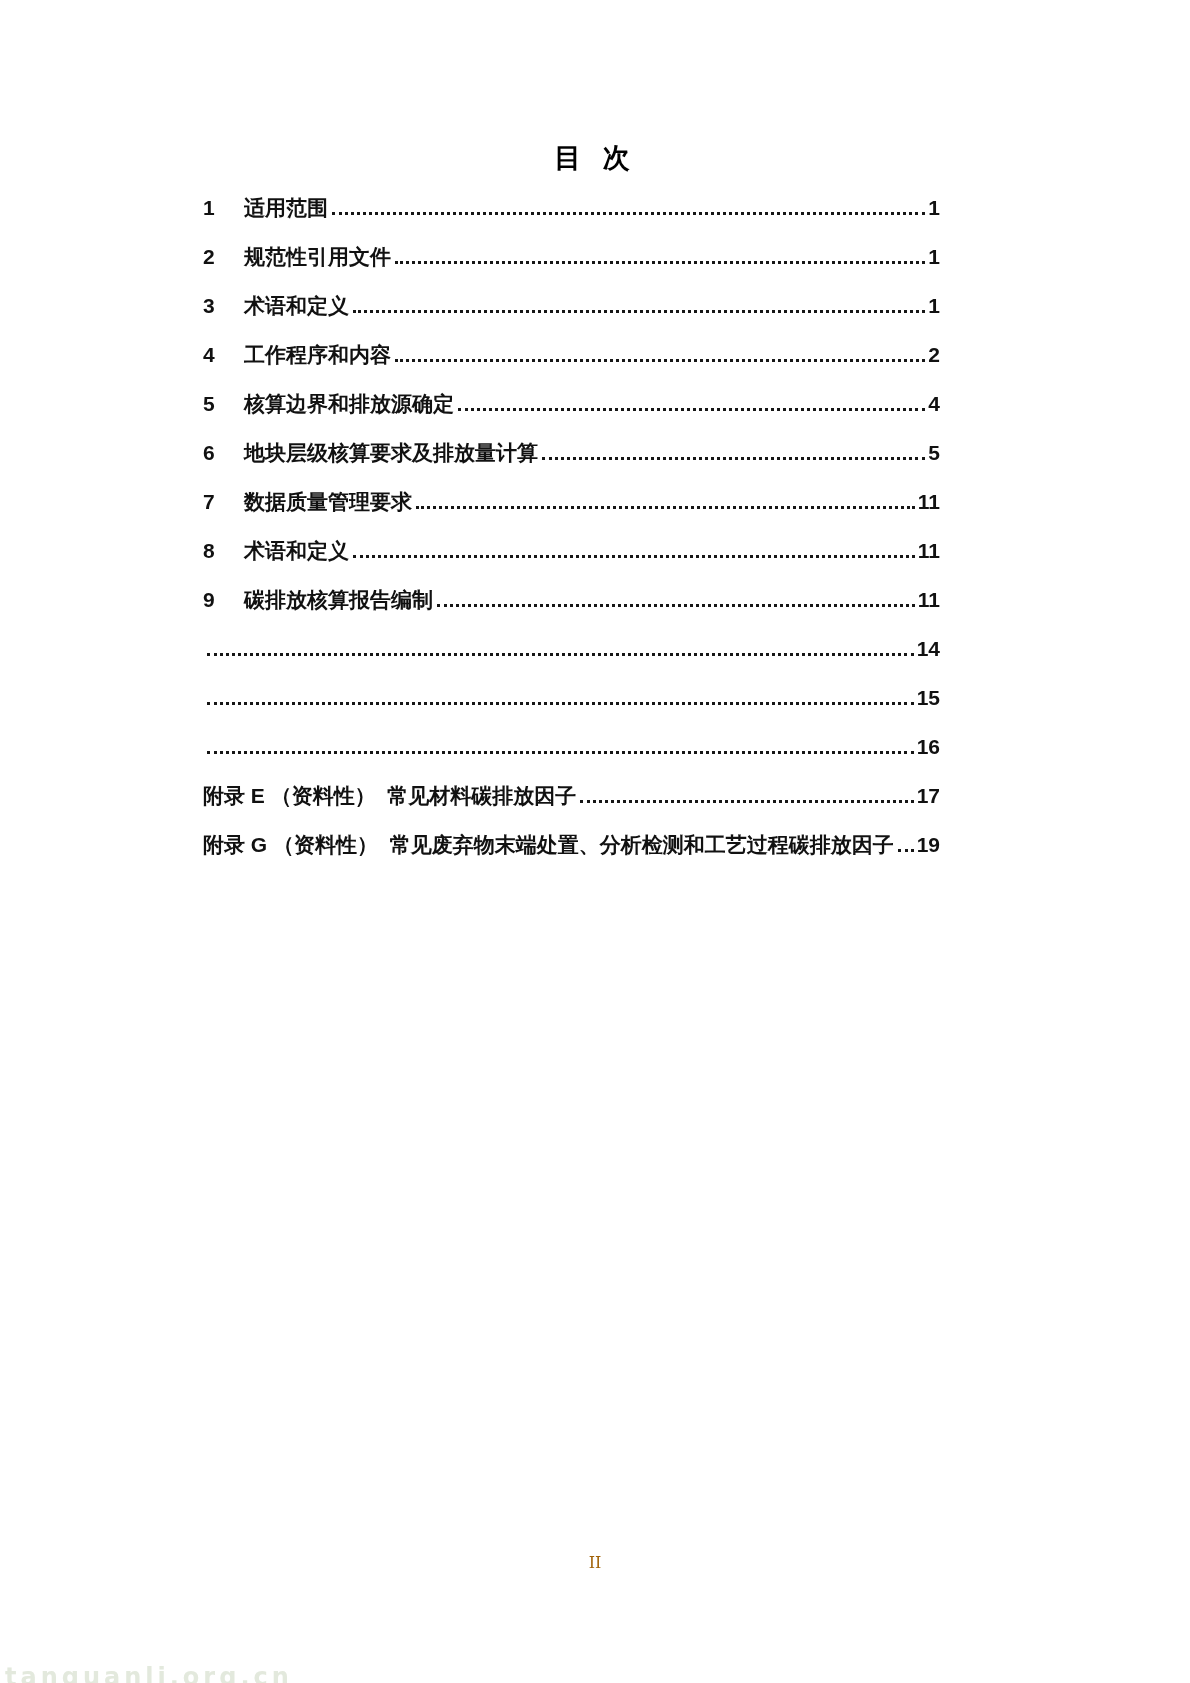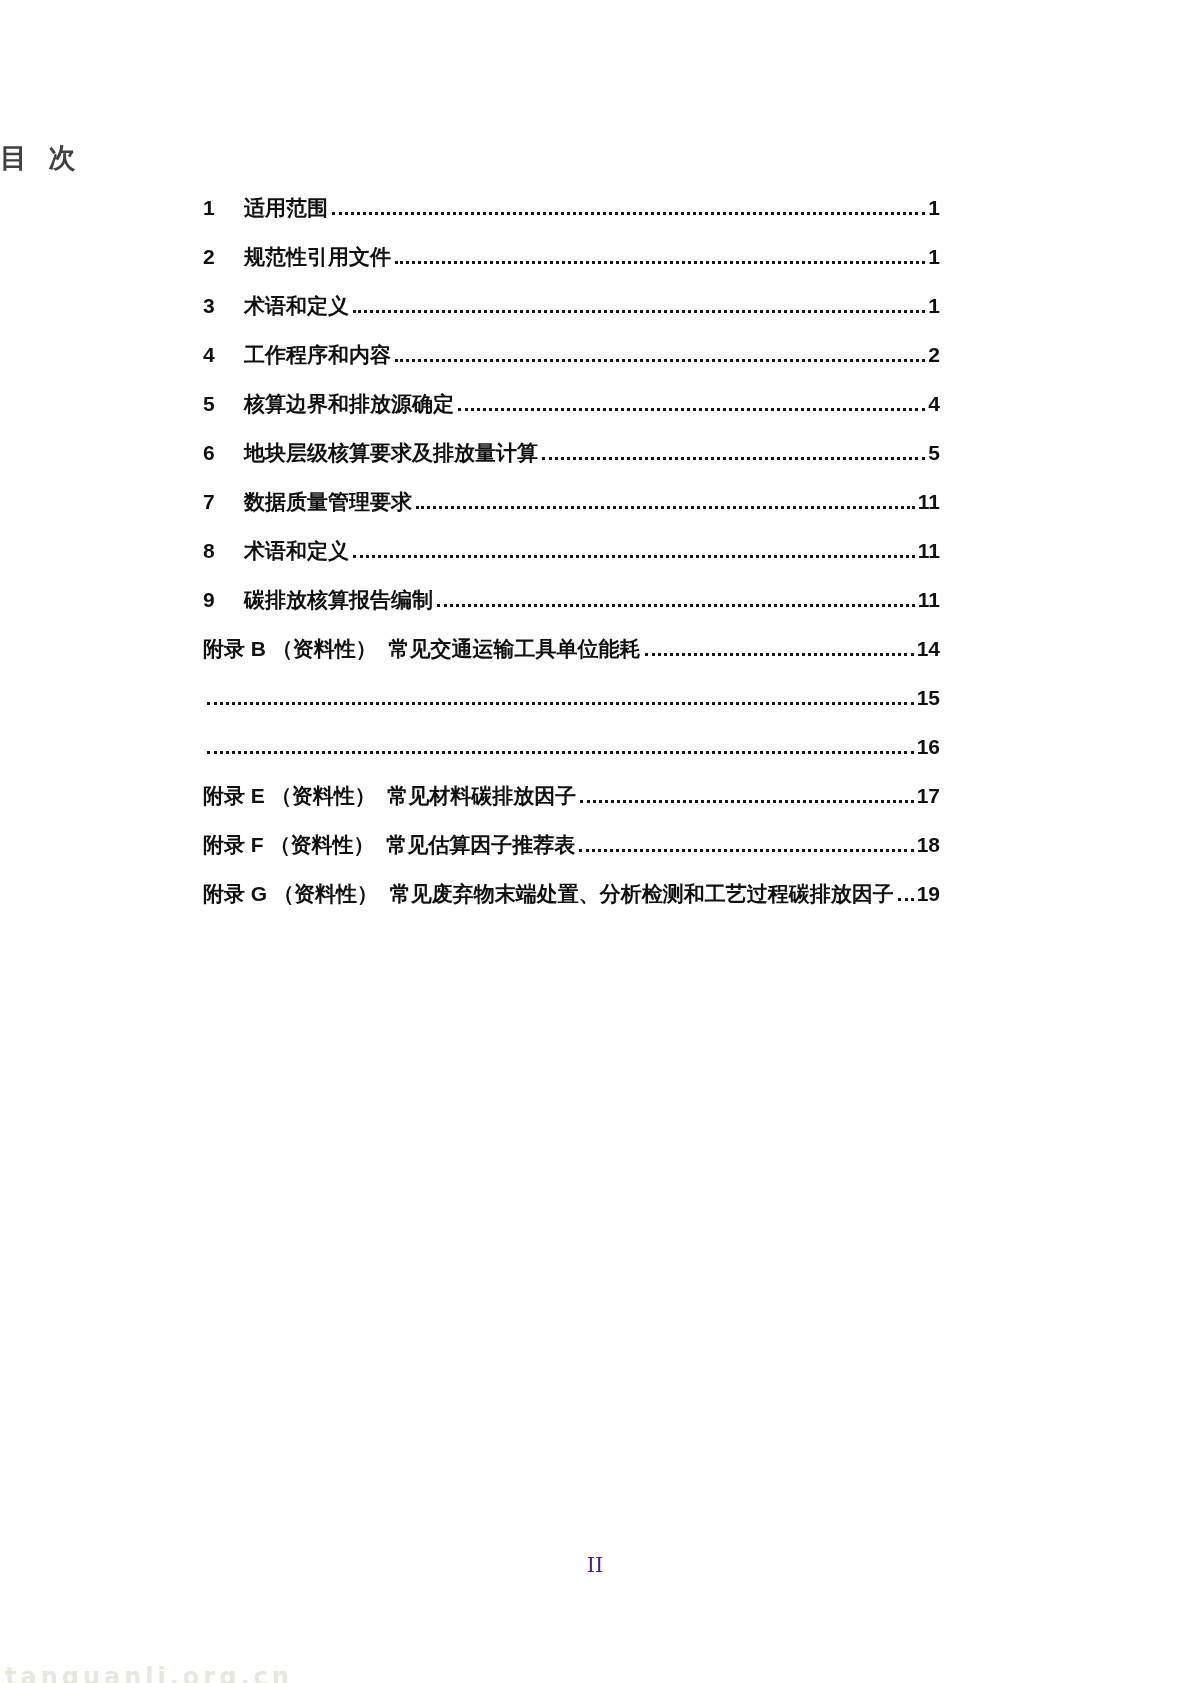--- a/index.html
+++ b/index.html
@@ -13,26 +13,26 @@
     height: 1683px;
     margin: 0 auto;
     background: #ffffff;
     overflow: hidden;
   }
   .doc-title {
     position: absolute;
     top: 140px;
     left: 0;
     width: 100%;
-    text-align: left;
+    text-align: center;
     font-family: "DejaVu Serif", "Liberation Serif", serif;
     font-size: 27px;
     font-weight: 700;
     letter-spacing: 6px;
-    color: #404040;
+    color: #000000;
   }
   .toc {
     position: absolute;
     top: 197px;
     left: 203px;
     width: 737px;
   }
   .toc-row {
     display: flex;
     align-items: flex-end;
@@ -63,22 +63,22 @@
     flex: none;
     white-space: pre;
   }
   .footer-page-num {
     position: absolute;
     top: 1553px;
     left: 0;
     width: 100%;
     text-align: center;
     font-family: "DejaVu Serif", "Liberation Serif", serif;
-    font-size: 21px;
-    color: #4c1d95;
+    font-size: 16px;
+    color: #a16207;
   }
   .watermark {
     position: absolute;
     left: 5px;
     bottom: -8px;
     font-family: "DejaVu Sans", "Liberation Sans", sans-serif;
     font-weight: 700;
     font-size: 24px;
     letter-spacing: 4px;
     color: #e3e9dd;
@@ -151,46 +151,40 @@
 
     <div class="toc-row">
       <span class="toc-num">9</span>
       <span class="toc-title">碳排放核算报告编制</span>
       <span class="toc-leader"></span>
       <span class="toc-page">11</span>
     </div>
 
 
     <div class="toc-row">
-      <span class="toc-title">附录 B （资料性）  常见交通运输工具单位能耗</span>
       <span class="toc-leader"></span>
       <span class="toc-page">14</span>
     </div>
 
     <div class="toc-row">
       <span class="toc-leader"></span>
       <span class="toc-page">15</span>
     </div>
 
     <div class="toc-row">
       <span class="toc-leader"></span>
       <span class="toc-page">16</span>
     </div>
 
     <div class="toc-row">
       <span class="toc-title">附录 E （资料性）  常见材料碳排放因子</span>
       <span class="toc-leader"></span>
       <span class="toc-page">17</span>
     </div>
 
-    <div class="toc-row">
-      <span class="toc-title">附录 F （资料性）  常见估算因子推荐表</span>
-      <span class="toc-leader"></span>
-      <span class="toc-page">18</span>
-    </div>
 
     <div class="toc-row">
       <span class="toc-title">附录 G （资料性）  常见废弃物末端处置、分析检测和工艺过程碳排放因子</span>
       <span class="toc-leader"></span>
       <span class="toc-page">19</span>
     </div>
 
   </div>
 
   <div class="footer-page-num">II</div>

